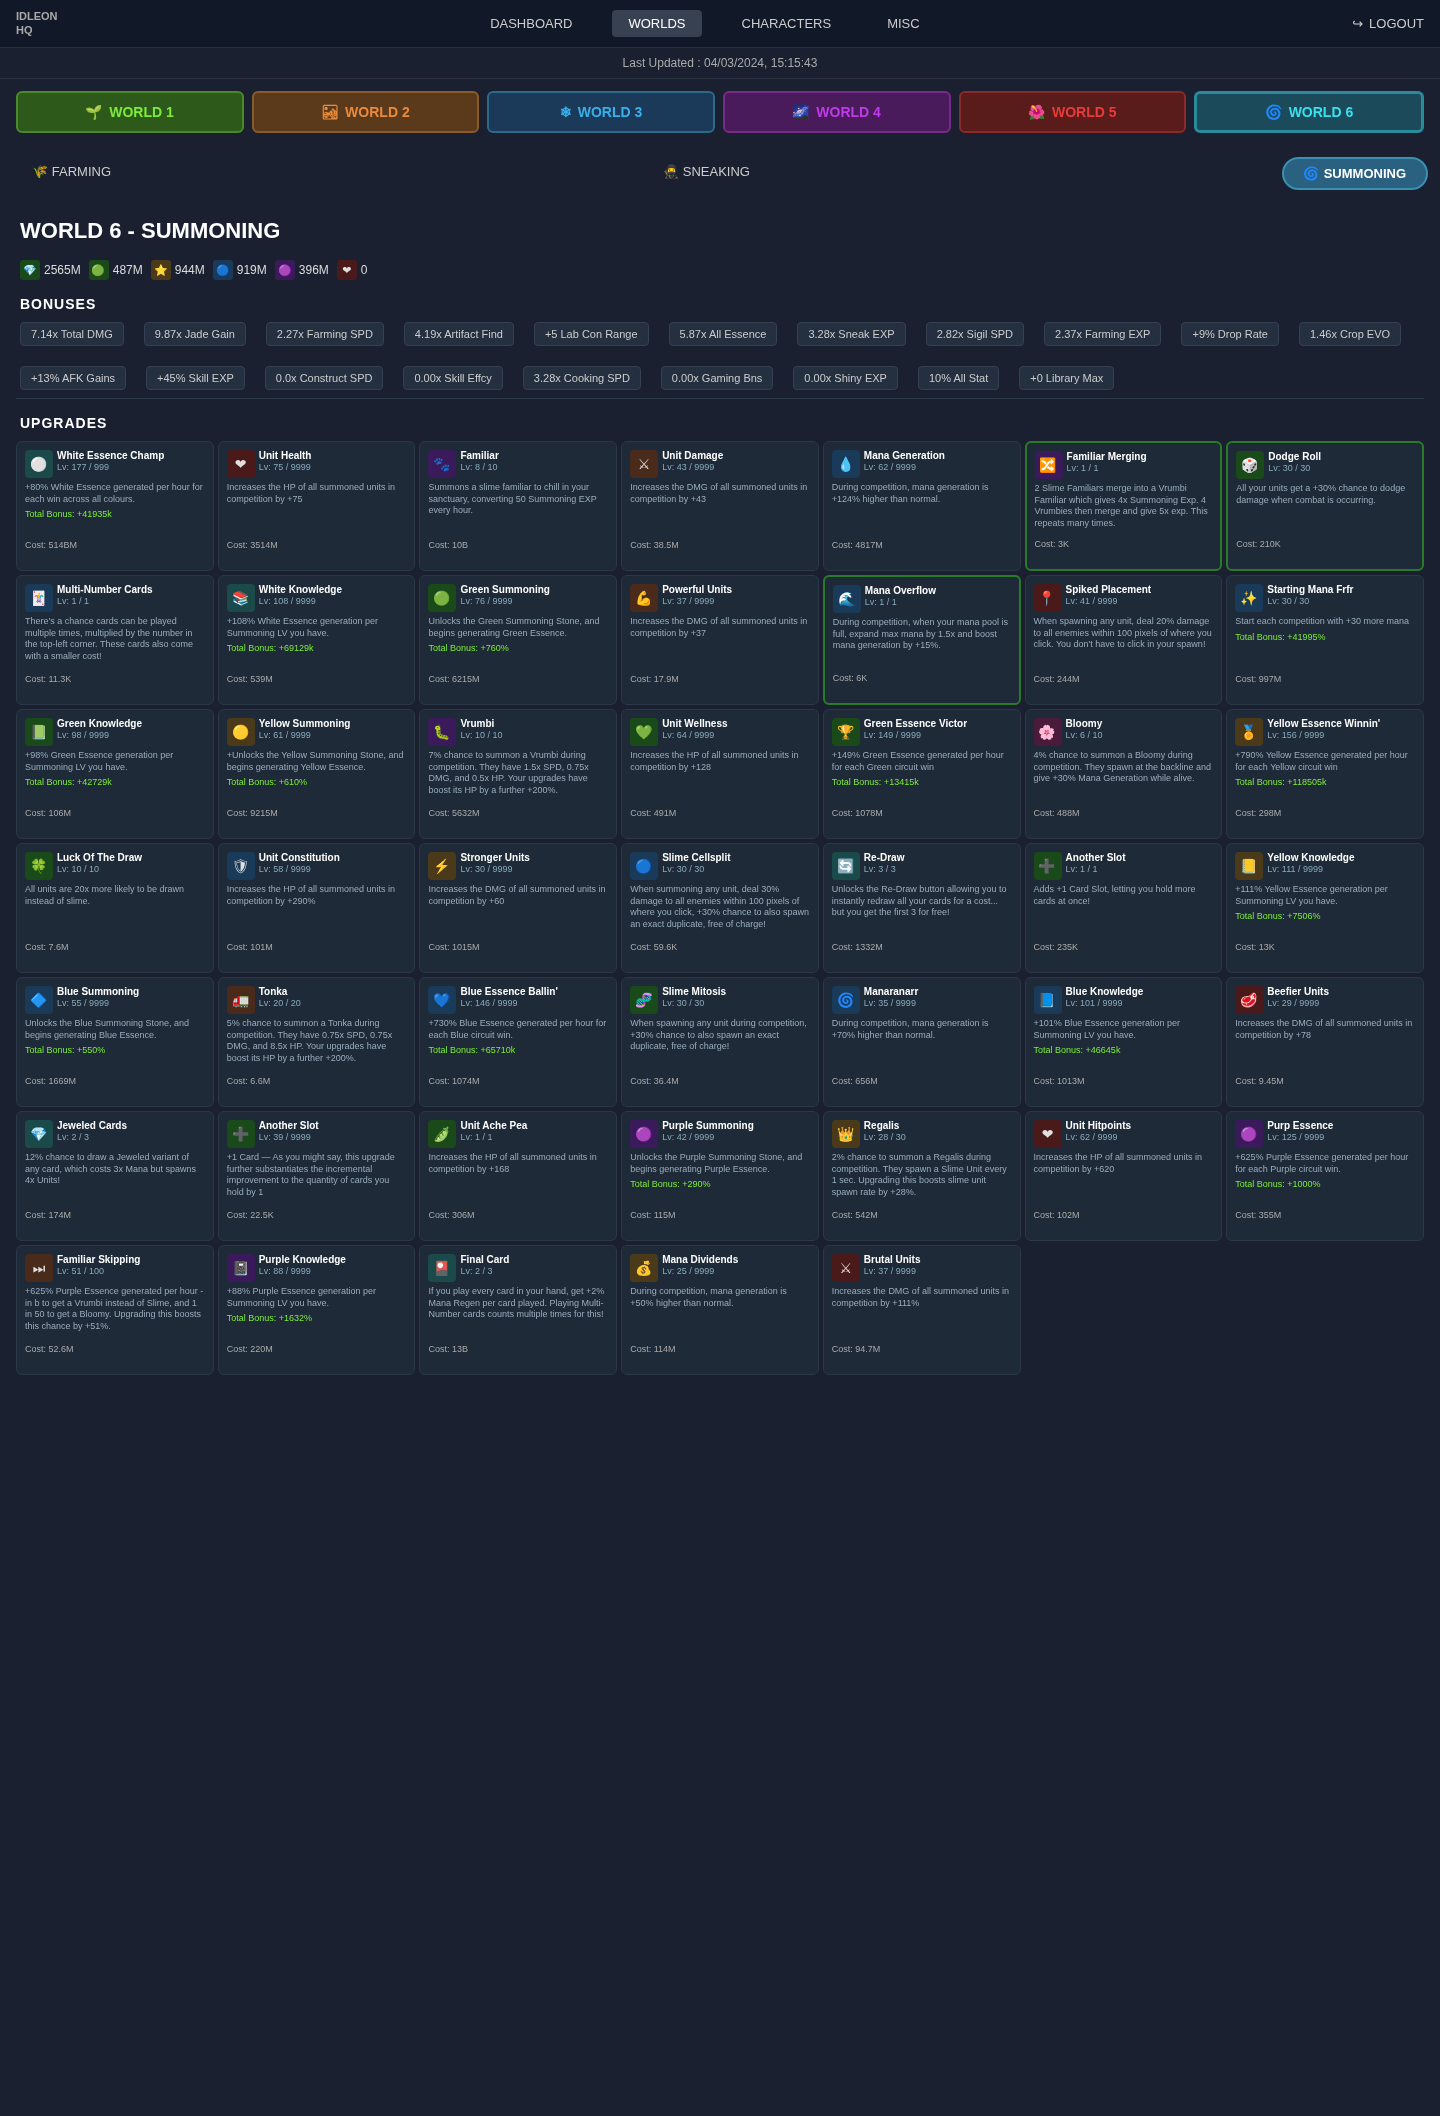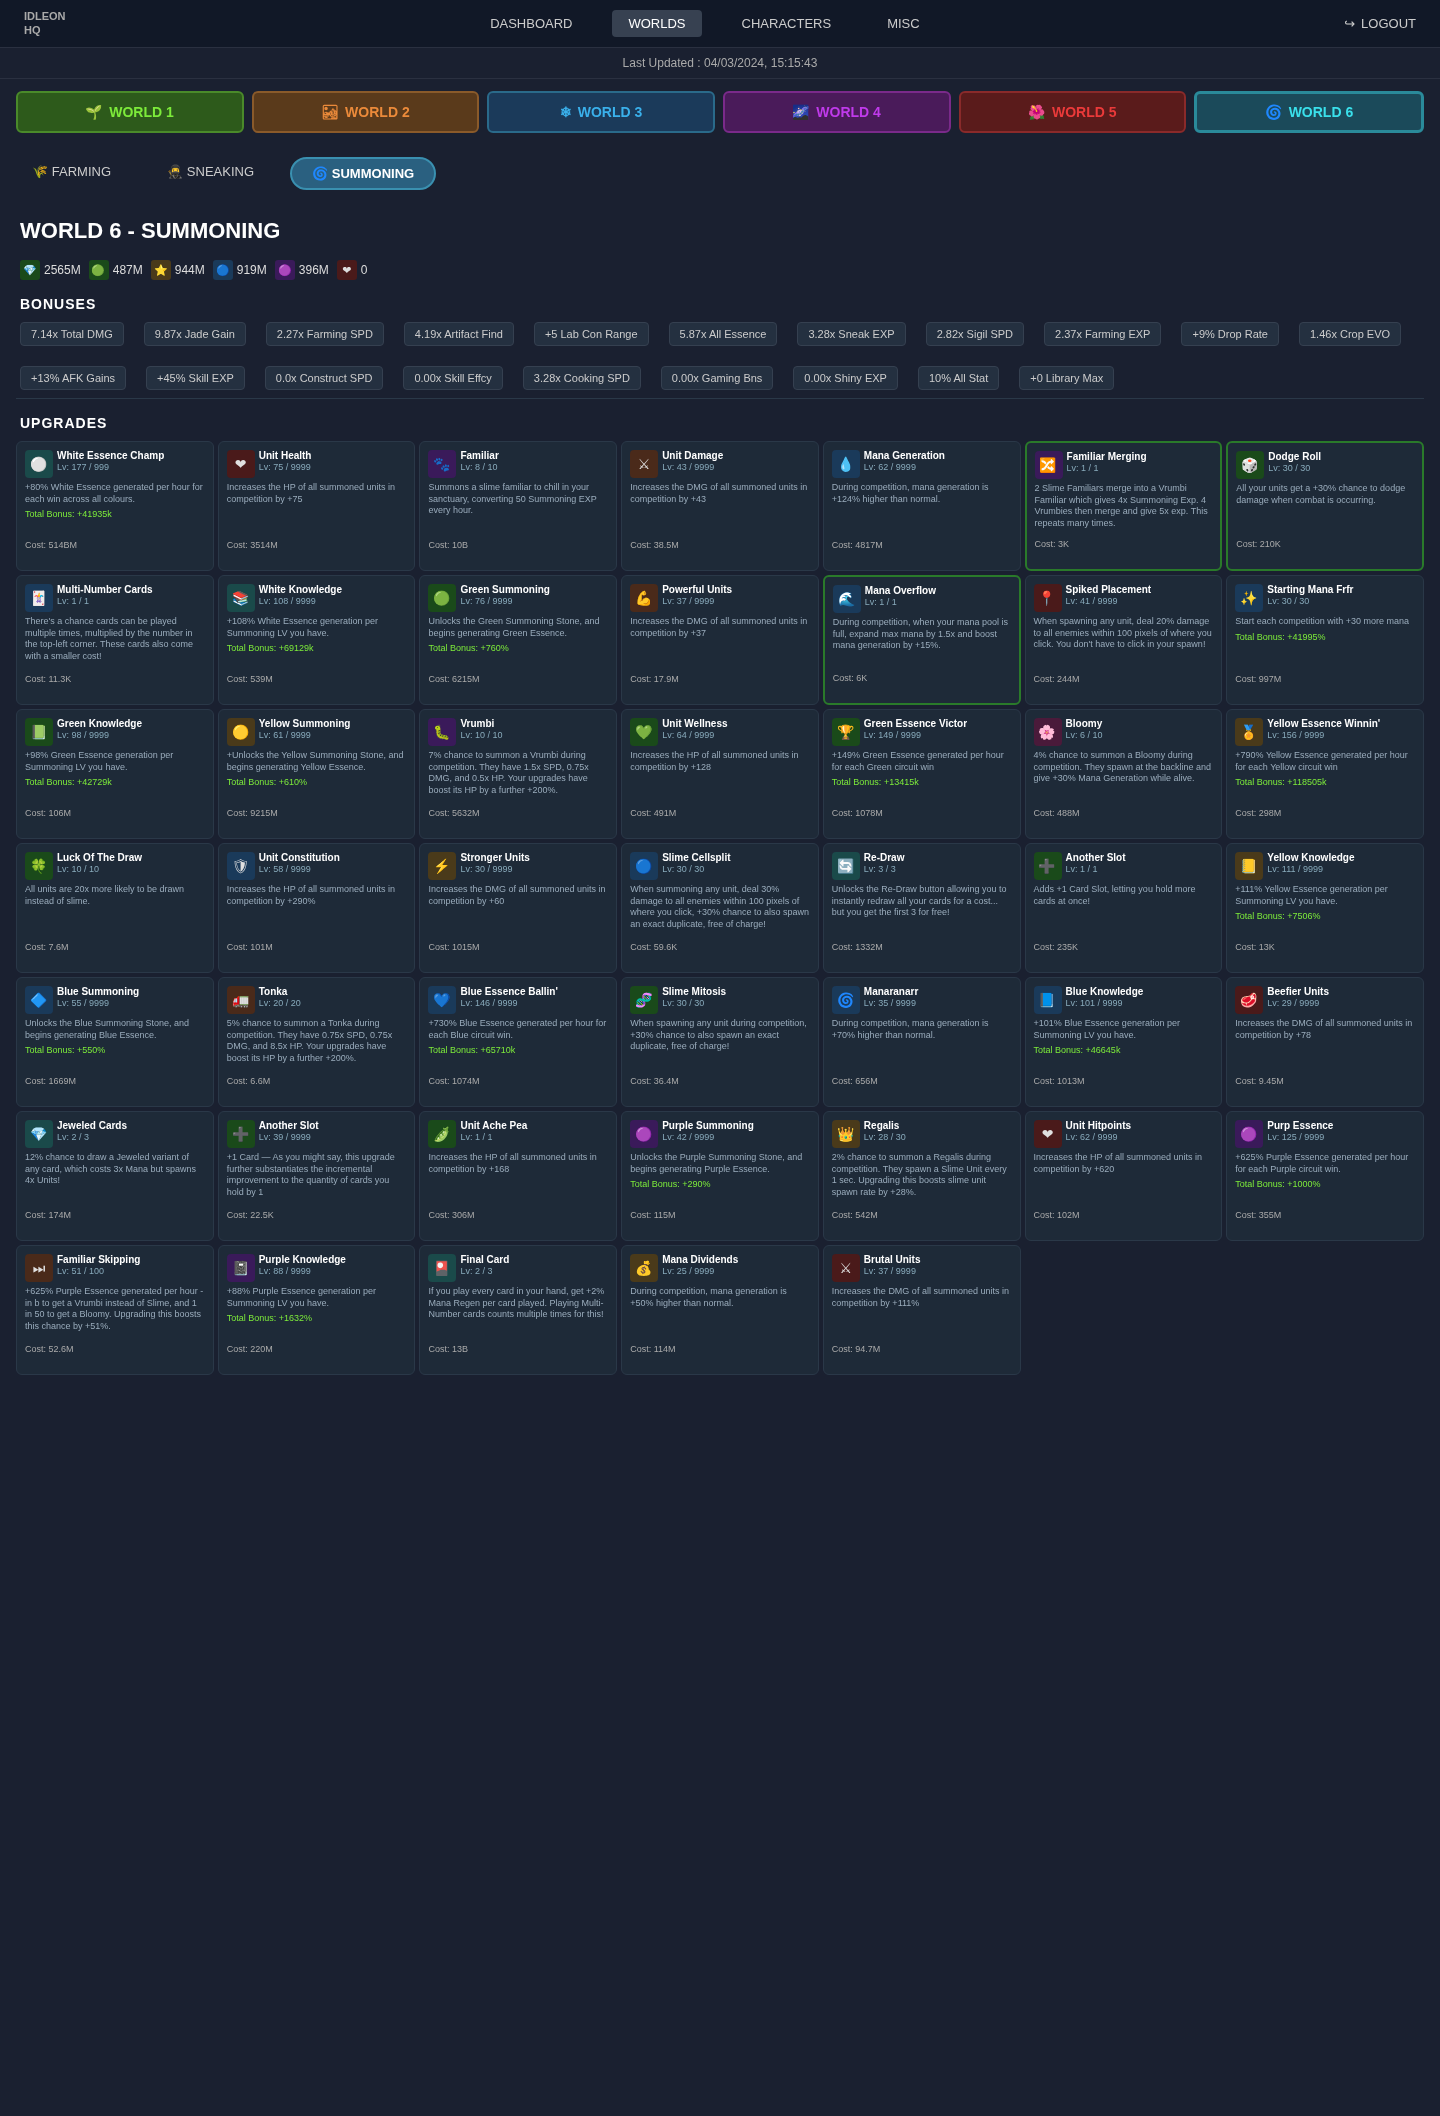--- a/index.html
+++ b/index.html
@@ -1,19 +1,19 @@
 <!DOCTYPE html>
 <html><head>
   <meta charset="utf-8">
   <style>
     * { box-sizing: border-box; margin: 0; padding: 0; }
     body { background: #1a2030; color: #e0e0e0; font-family: Arial, sans-serif; font-size: 12px; min-width: 1440px; }
 
     
-    .top-nav { background: #111827; display: flex; align-items: center; justify-content: space-between; padding: 0 24px; height: 48px; border-bottom: 1px solid #2a3040; }
+    .top-nav { background: #111827; display: flex; align-items: center; justify-content: space-between; padding: 0 16px; height: 48px; border-bottom: 1px solid #2a3040; }
     .logo { color: #fff; font-weight: bold; font-size: 16px; line-height: 1.2; }
     .logo span { display: block; font-size: 11px; color: #aaa; }
     .nav-links { display: flex; gap: 24px; }
     .nav-link { color: #ccc; text-decoration: none; padding: 6px 16px; border-radius: 4px; font-size: 13px; }
     .nav-link.active { background: #374151; color: #fff; }
     .logout-btn { color: #ccc; font-size: 13px; cursor: pointer; display: flex; align-items: center; gap: 6px; }
 
     
     .last-updated { text-align: center; padding: 8px; font-size: 12px; color: #aaa; background: #1a2030; border-bottom: 1px solid #2a3040; }
 
@@ -21,21 +21,21 @@
     .world-tabs { display: flex; padding: 12px 16px; gap: 8px; background: #1a2030; }
     .world-tab { flex: 1; padding: 10px 8px; border-radius: 6px; text-align: center; font-weight: bold; font-size: 14px; cursor: pointer; display: flex; align-items: center; justify-content: center; gap: 6px; }
     .world-tab.w1 { background: #2d5a1b; color: #7deb3a; border: 2px solid #4a8a2a; }
     .world-tab.w2 { background: #5a3a1b; color: #eb8a3a; border: 2px solid #8a5a2a; }
     .world-tab.w3 { background: #1b3a5a; color: #3ab0eb; border: 2px solid #2a6a8a; }
     .world-tab.w4 { background: #4a1b5a; color: #c03aeb; border: 2px solid #7a2a8a; }
     .world-tab.w5 { background: #5a1b1b; color: #eb3a3a; border: 2px solid #8a2a2a; }
     .world-tab.w6 { background: #1b4a5a; color: #3ae0eb; border: 2px solid #2a8a9a; border-width: 3px; }
 
     
-    .sub-tabs { display: flex; justify-content: flex-start; gap: 16px; padding: 12px; background: #1a2030; }
+    .sub-tabs { display: flex; justify-content: space-between; gap: 16px; padding: 12px; background: #1a2030; }
     .sub-tab { padding: 7px 20px; border-radius: 20px; font-size: 13px; cursor: pointer; color: #ccc; }
     .sub-tab.active { background: #2a6080; color: #fff; border: 2px solid #3a90b0; font-weight: bold; }
 
     
     .page-title { font-size: 22px; font-weight: bold; color: #fff; padding: 16px 20px 8px; }
 
     
     .stats-row { display: flex; gap: 8px; padding: 8px 20px; flex-wrap: wrap; }
     .stat-item { display: flex; align-items: center; gap: 4px; font-size: 12px; color: #ddd; }
     .stat-icon { width: 20px; height: 20px; border-radius: 3px; display: inline-flex; align-items: center; justify-content: center; font-size: 11px; }

